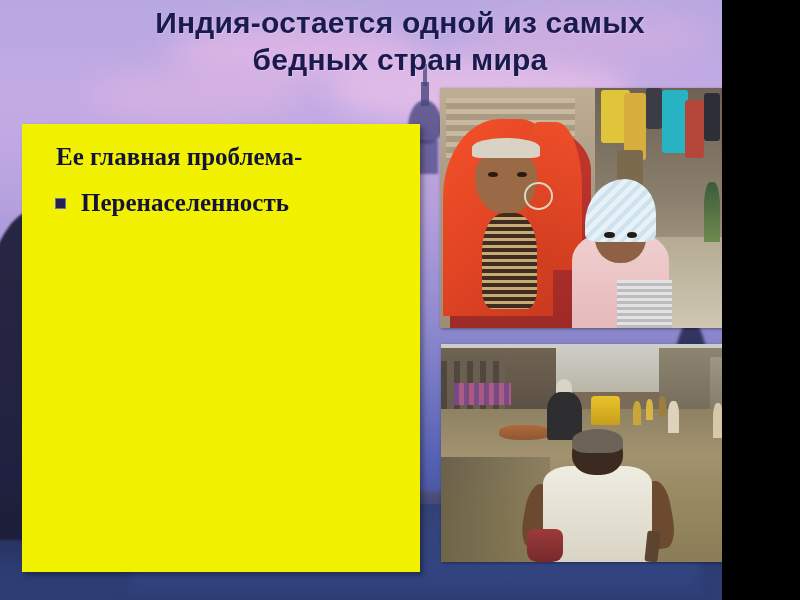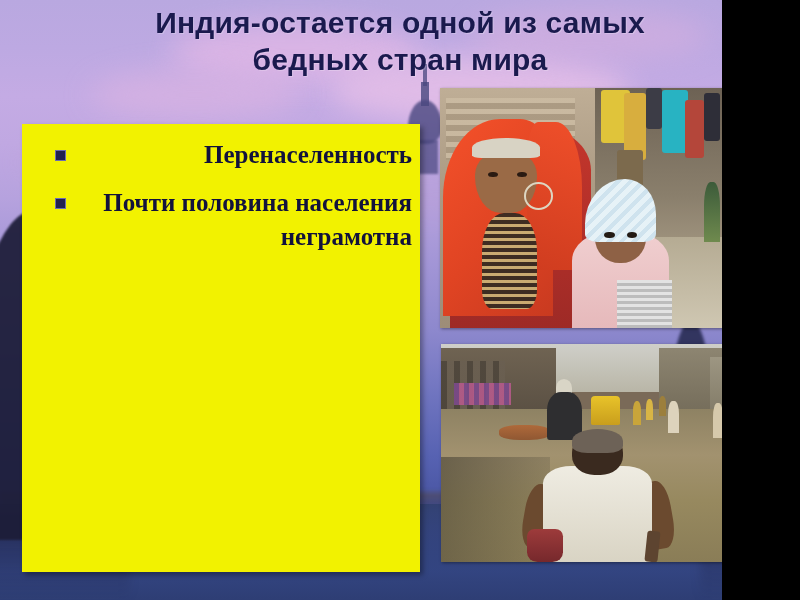--- a/index.html
+++ b/index.html
@@ -163,21 +163,20 @@
     font-family: "Liberation Serif", serif;
     font-weight: bold;
     font-size: 25px;
     line-height: 30px;
     color: #12123c;
   }
   .bullet-list {
     list-style: none;
     margin: 14px 0 0 0;
     padding: 0 8px 0 31px;
-    text-align: right;
   }
   .bullet-item {
     position: relative;
     padding-left: 28px;
     margin-bottom: 14px;
     font-family: "Liberation Serif", serif;
     font-weight: bold;
     font-size: 25px;
     line-height: 34px;
     color: #12123c;
@@ -412,28 +411,25 @@
   <div class="water-reflect r2"></div>
   <div class="tree t1"></div>
   <div class="tree t2"></div>
   <div class="tree t3"></div>
   <div class="tree t4"></div>
 
   <div class="title">Индия-остается одной из самых
 бедных стран мира</div>
 
   <div class="yellow-box">
+    <div class="box-heading">Ее главная проблема-</div>
     <ul class="bullet-list">
       <li class="bullet-item">
         <span class="bullet-marker"></span>
         <span class="bullet-text">Перенаселенность</span>
-      </li>
-      <li class="bullet-item">
-        <span class="bullet-marker"></span>
-        <span class="bullet-text">Почти половина населения неграмотна</span>
       </li>
     </ul>
   </div>
 
   <div class="photo" id="photo-woman">
     <div class="w-wall"></div>
     <div class="w-wall-carve"></div>
     <div class="w-alley"></div>
     <div class="w-lane"></div>
     <div class="w-cloth k1"></div>

